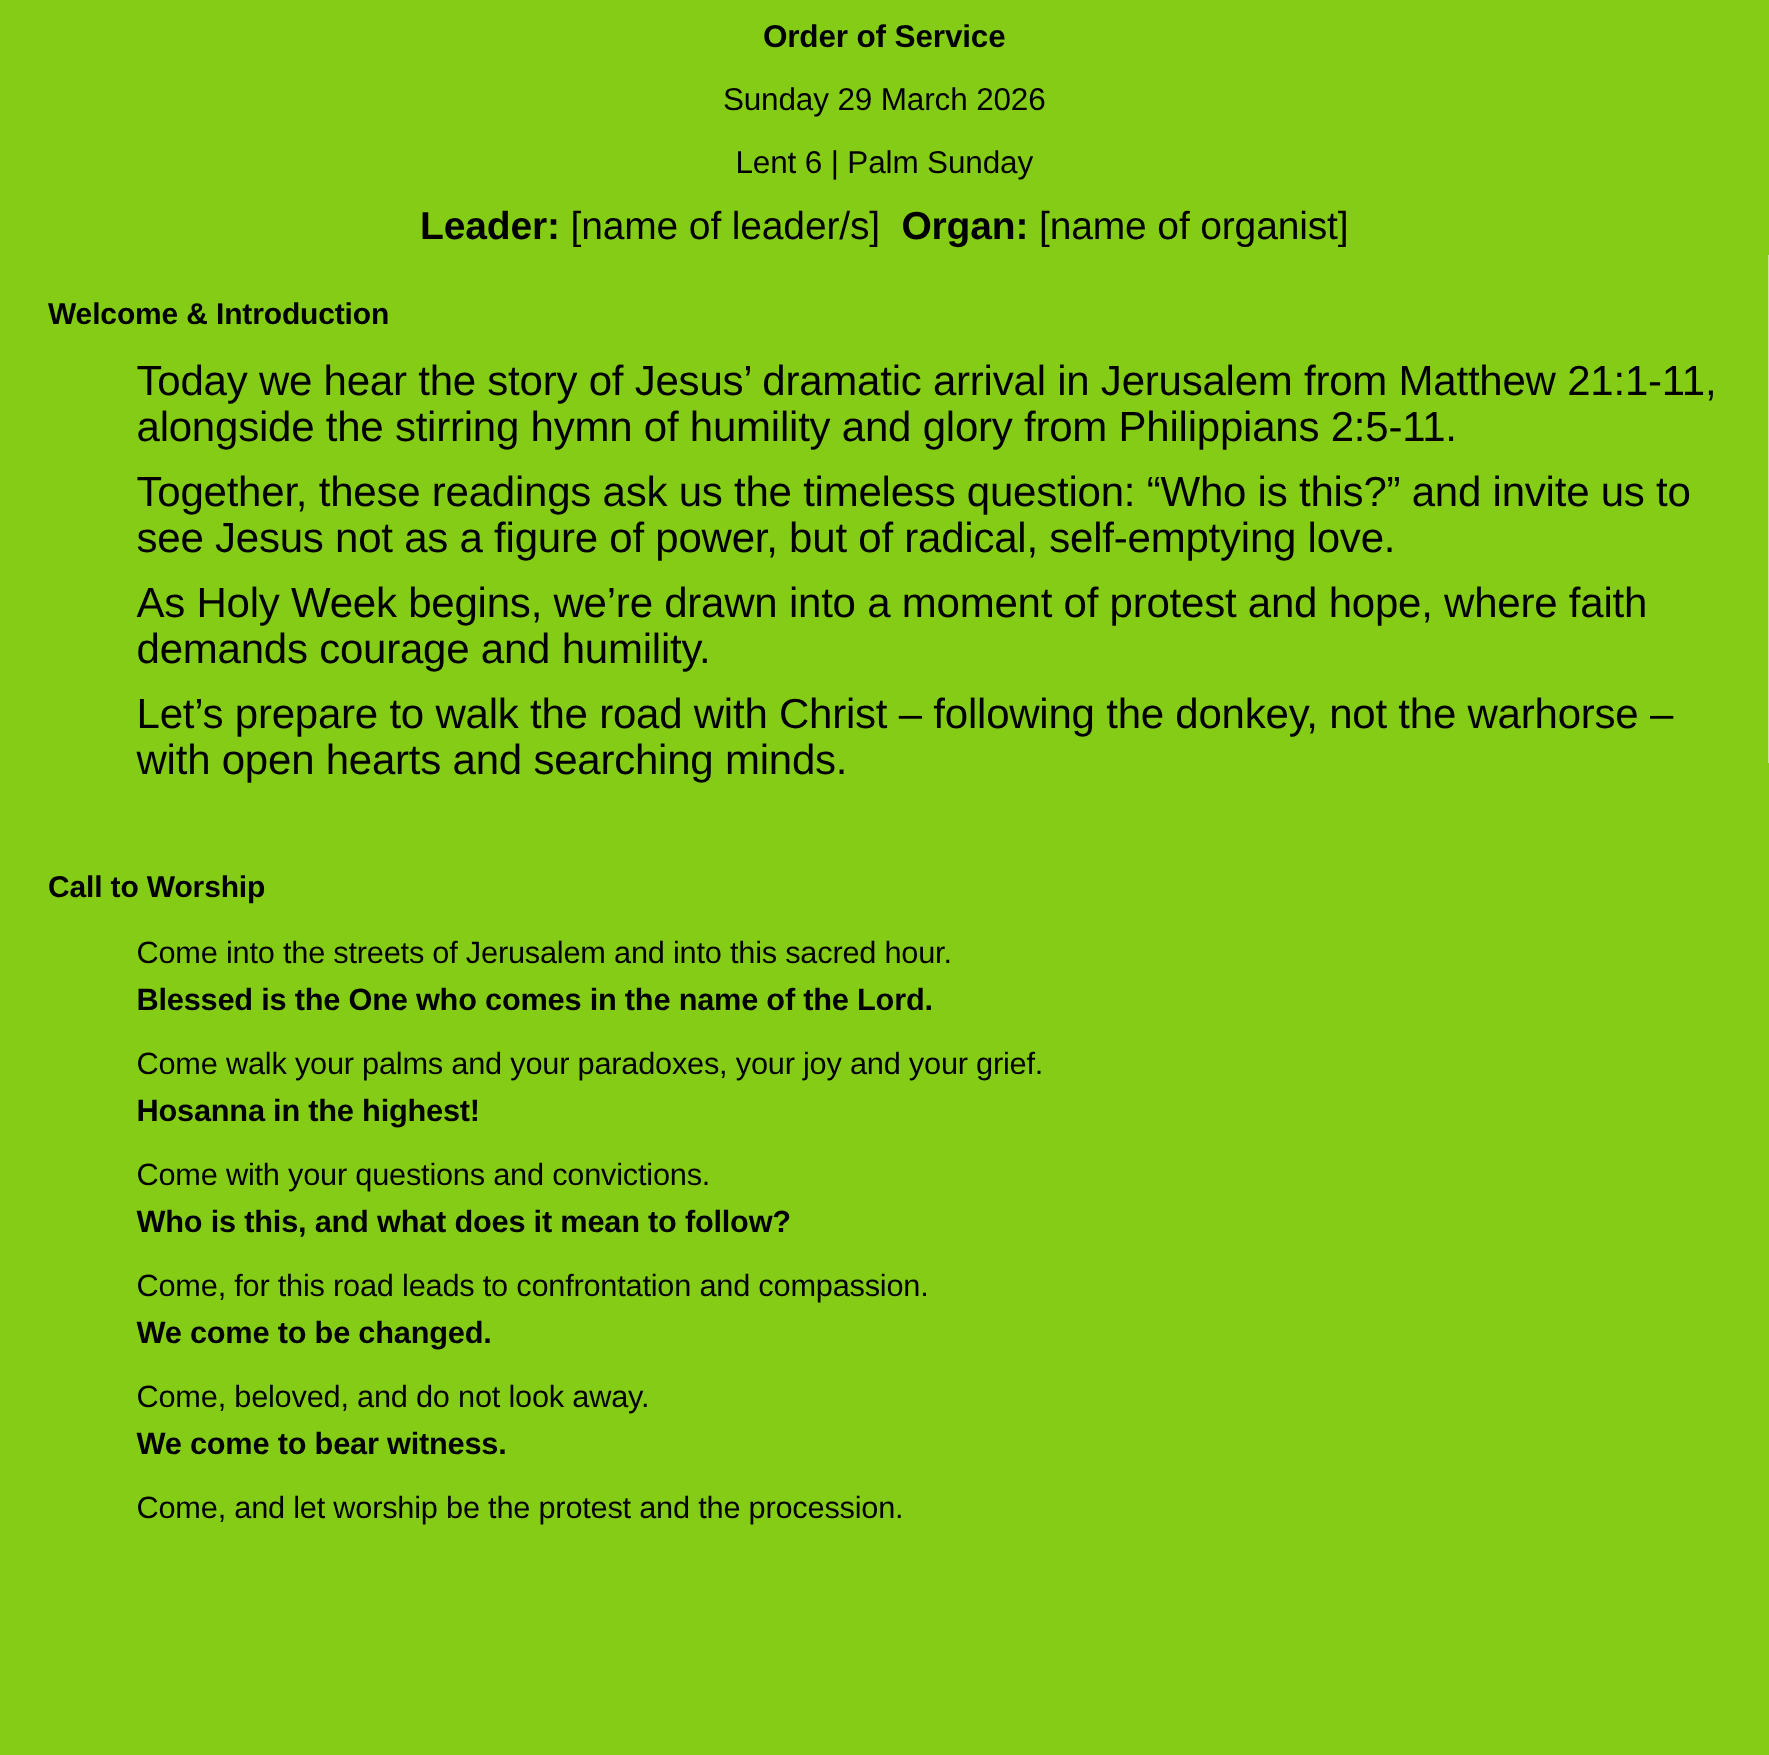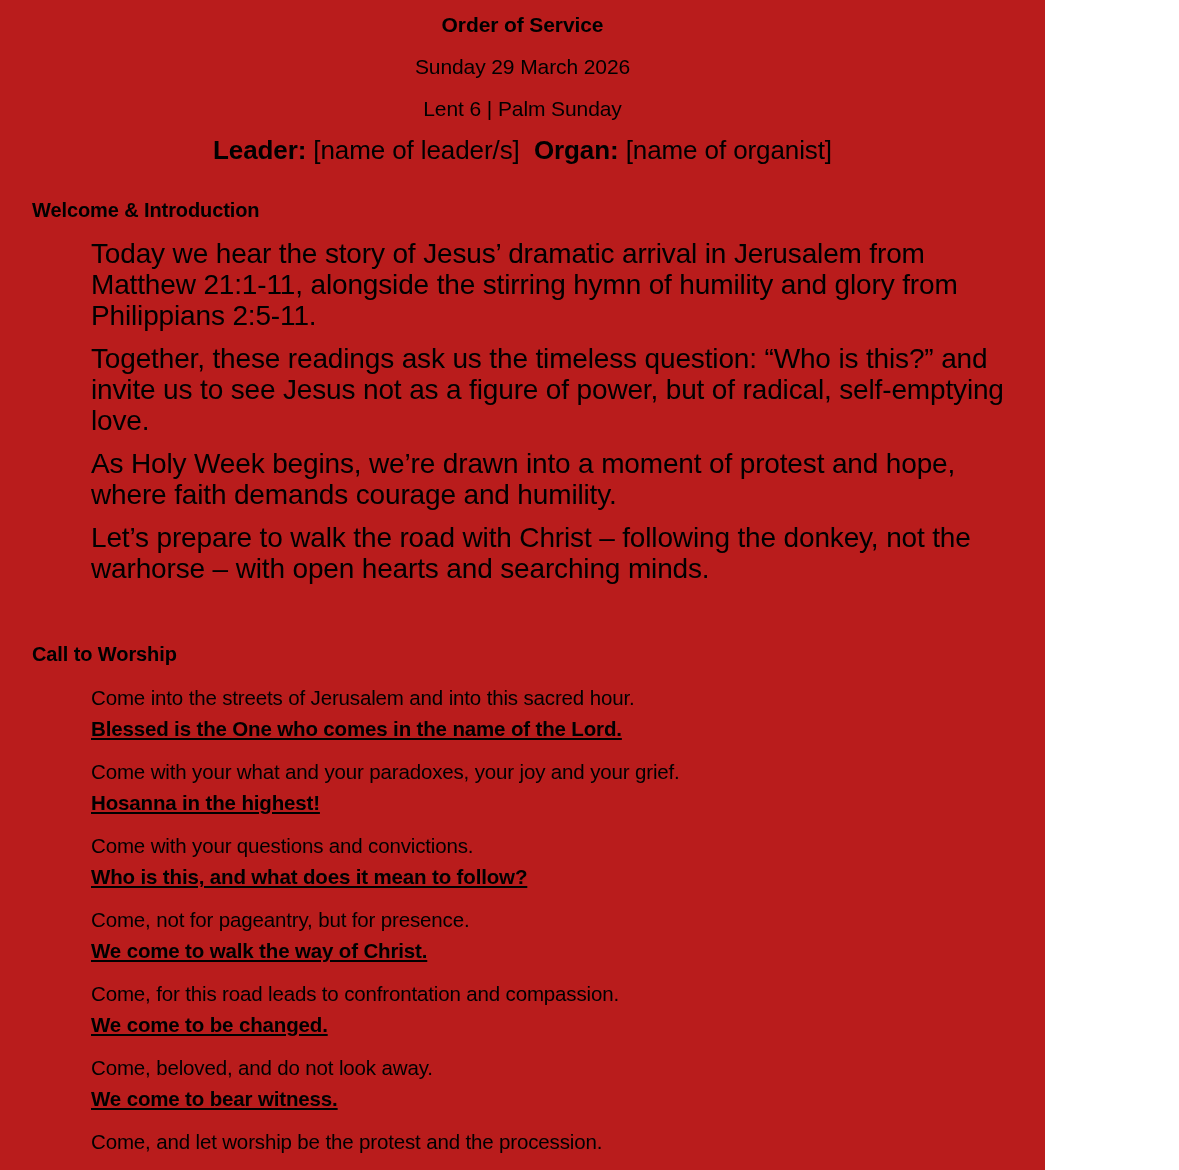--- a/index.html
+++ b/index.html
@@ -8,24 +8,24 @@
     background: #ffffff;
   }
   body {
     width: 1179px;
     min-height: 1170px;
     font-family: "Liberation Sans", "DejaVu Sans", sans-serif;
     color: #000000;
     overflow: hidden;
   }
   .page {
-    width: 1045px;
+    width: 1179px;
     height: 1170px;
     position: relative;
-    background: #b91c1c;
+    background: #84cc16;
     overflow: hidden;
     box-sizing: border-box;
     padding: 0;
   }
 
   
   .title-block {
     text-align: center;
     padding-top: 9px;
   }
@@ -81,21 +81,20 @@
   .call {
     font-size: 20.5px;
     line-height: 31px;
     letter-spacing: -0.15px;
   }
   .response {
     font-size: 20.5px;
     line-height: 31px;
     font-weight: bold;
     letter-spacing: -0.15px;
-    text-decoration: underline;
   }
   .gap-after-intro { height: 26px; }
 </style>
 </head>
 <body>
 
 <div class="page">
 
   <div class="title-block">
     <div class="title-line">Order of Service</div>
@@ -119,33 +118,29 @@
   <div class="section">
     <div class="section-heading">Call to Worship</div>
     <div class="body-block">
 
       <div class="responsive first">
         <div class="call">Come into the streets of Jerusalem and into this sacred hour.</div>
         <div class="response">Blessed is the One who comes in the name of the Lord.</div>
       </div>
 
       <div class="responsive">
-        <div class="call">Come with your what and your paradoxes, your joy and your grief.</div>
+        <div class="call">Come walk your palms and your paradoxes, your joy and your grief.</div>
         <div class="response">Hosanna in the highest!</div>
       </div>
 
       <div class="responsive">
         <div class="call">Come with your questions and convictions.</div>
         <div class="response">Who is this, and what does it mean to follow?</div>
       </div>
 
-      <div class="responsive">
-        <div class="call">Come, not for pageantry, but for presence.</div>
-        <div class="response">We come to walk the way of Christ.</div>
-      </div>
 
 
       <div class="responsive">
         <div class="call">Come, for this road leads to confrontation and compassion.</div>
         <div class="response">We come to be changed.</div>
       </div>
 
       <div class="responsive">
         <div class="call">Come, beloved, and do not look away.</div>
         <div class="response">We come to bear witness.</div>

